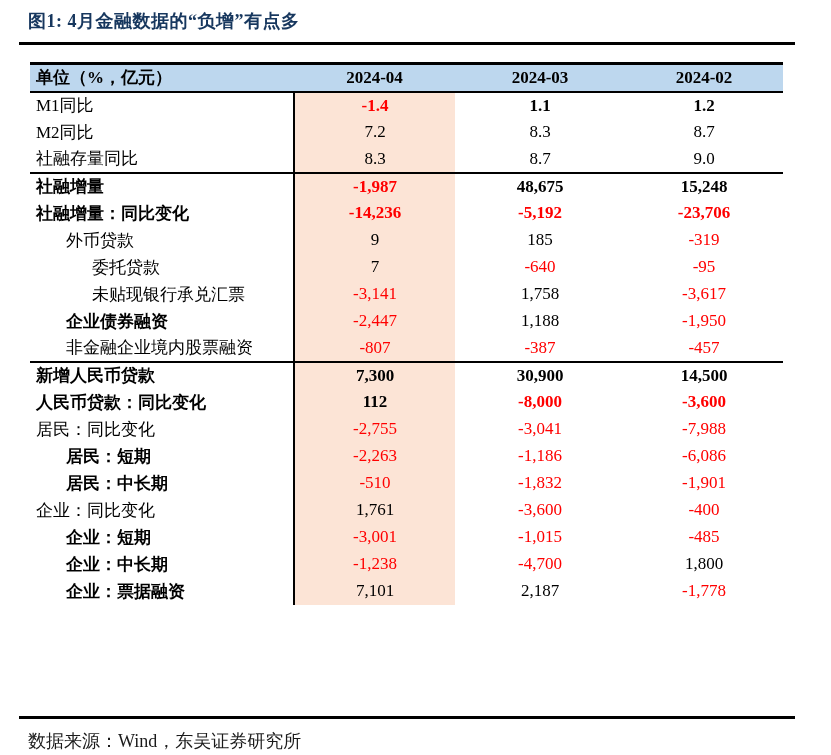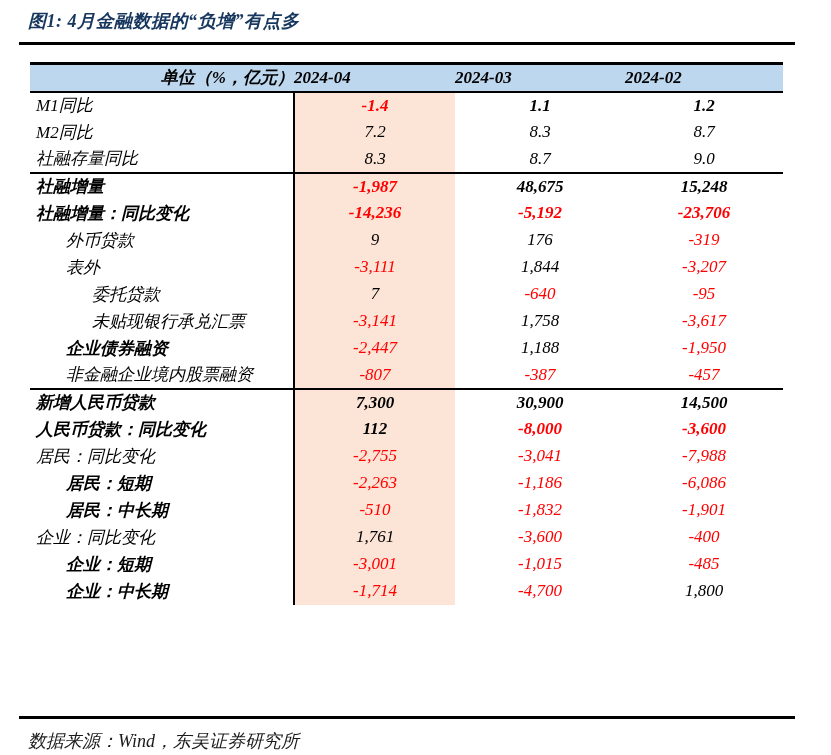--- a/index.html
+++ b/index.html
@@ -1,37 +1,37 @@
 <!DOCTYPE html>
 <html style="--page-bg: #ffffff; --title-color: #17375e; --header-bg: #bdd7ee; --highlight-bg: #fce4d6; --negative-color: #ff0000; --border-color: #000000;"><head>
 <meta charset="utf-8">
 <style>
   * { margin:0; padding:0; box-sizing:border-box; }
   html,body { width:831px; height:755px; background:#ffffff; overflow:hidden;
     font-family:"Liberation Serif","DejaVu Serif",serif; }
-  .stage { position:relative; width:699px; height:755px; background:var(--page-bg,#fff);font-style:italic; }
+  .stage { position:relative; width:699px; height:755px; background:var(--page-bg,#fff); }
 
   .fig-title { position:absolute; left:28px; top:9px; font-size:18px; font-weight:bold;
     color:var(--title-color,#17375e); letter-spacing:0.5px; }
 
   .rule { position:absolute; background:var(--border-color,#000); }
   .rule-top    { left:19px; top:42px;  width:776px; height:3px; }
   .rule-bottom { left:19px; top:716px; width:776px; height:3px; }
 
   table.data { position:absolute; left:30px; top:62px; width:753px;
     border-collapse:collapse; table-layout:fixed; }
   col.c-label { width:264px; } col.c-m1 { width:161px; }
   col.c-m2 { width:170px; } col.c-m3 { width:158px; }
 
   thead tr { height:28px; background:var(--header-bg,#bdd7ee); }
   thead th { border-top:3px solid var(--border-color,#000);
              border-bottom:2px solid var(--border-color,#000);
              font-size:17px; font-weight:bold; color:#000; }
-  thead th.h-label { text-align:right; padding-left:6px; }
-  thead th.h-col { text-align:left; font-family:"Liberation Serif",serif; }
+  thead th.h-label { text-align:left; padding-left:6px; }
+  thead th.h-col { text-align:center; font-family:"Liberation Serif",serif; }
 
   tbody tr { height:27px; }
   tbody td { font-size:17px; color:#000; vertical-align:middle; }
   td.label { text-align:left; white-space:nowrap; }
   td.val   { text-align:center; }
   td.c0 { background:var(--highlight-bg,#fce4d6); border-left:2px solid var(--border-color,#000); }
   .indent0 { padding-left:6px; } .indent1 { padding-left:36px; } .indent2 { padding-left:62px; }
   .bold { font-weight:bold;margin-top:34px; }
   .red  { color:var(--negative-color,#f00); }
   tr.sep td { border-bottom:2px solid var(--border-color,#000); }
@@ -89,28 +89,22 @@
         </tr>
         <tr>
           <td class="label indent0 bold">社融增量：同比变化</td>
           <td class="val c0 red bold">-14,236</td>
           <td class="val c1 red bold">-5,192</td>
           <td class="val c2 red bold">-23,706</td>
         </tr>
         <tr>
           <td class="label indent1">外币贷款</td>
           <td class="val c0">9</td>
-          <td class="val c1">176</td>
+          <td class="val c1">185</td>
           <td class="val c2 red">-319</td>
-        </tr>
-        <tr>
-          <td class="label indent1">表外</td>
-          <td class="val c0 red">-3,111</td>
-          <td class="val c1">1,844</td>
-          <td class="val c2 red">-3,207</td>
         </tr>
         <tr>
           <td class="label indent2">委托贷款</td>
           <td class="val c0">7</td>
           <td class="val c1 red">-640</td>
           <td class="val c2 red">-95</td>
         </tr>
         <tr>
           <td class="label indent2">未贴现银行承兑汇票</td>
           <td class="val c0 red">-3,141</td>
@@ -166,23 +160,29 @@
           <td class="val c2 red">-400</td>
         </tr>
         <tr>
           <td class="label indent1 bold">企业：短期</td>
           <td class="val c0 red">-3,001</td>
           <td class="val c1 red">-1,015</td>
           <td class="val c2 red">-485</td>
         </tr>
         <tr>
           <td class="label indent1 bold">企业：中长期</td>
-          <td class="val c0 red">-1,714</td>
+          <td class="val c0 red">-1,238</td>
           <td class="val c1 red">-4,700</td>
           <td class="val c2">1,800</td>
+        </tr>
+        <tr>
+          <td class="label indent1 bold">企业：票据融资</td>
+          <td class="val c0">7,101</td>
+          <td class="val c1">2,187</td>
+          <td class="val c2 red">-1,778</td>
         </tr>
       </tbody>
   </table>
 
   <div class="rule rule-bottom"></div>
 
   <div class="source-note">数据来源：Wind，东吴证券研究所</div>
 
 </div>
 

